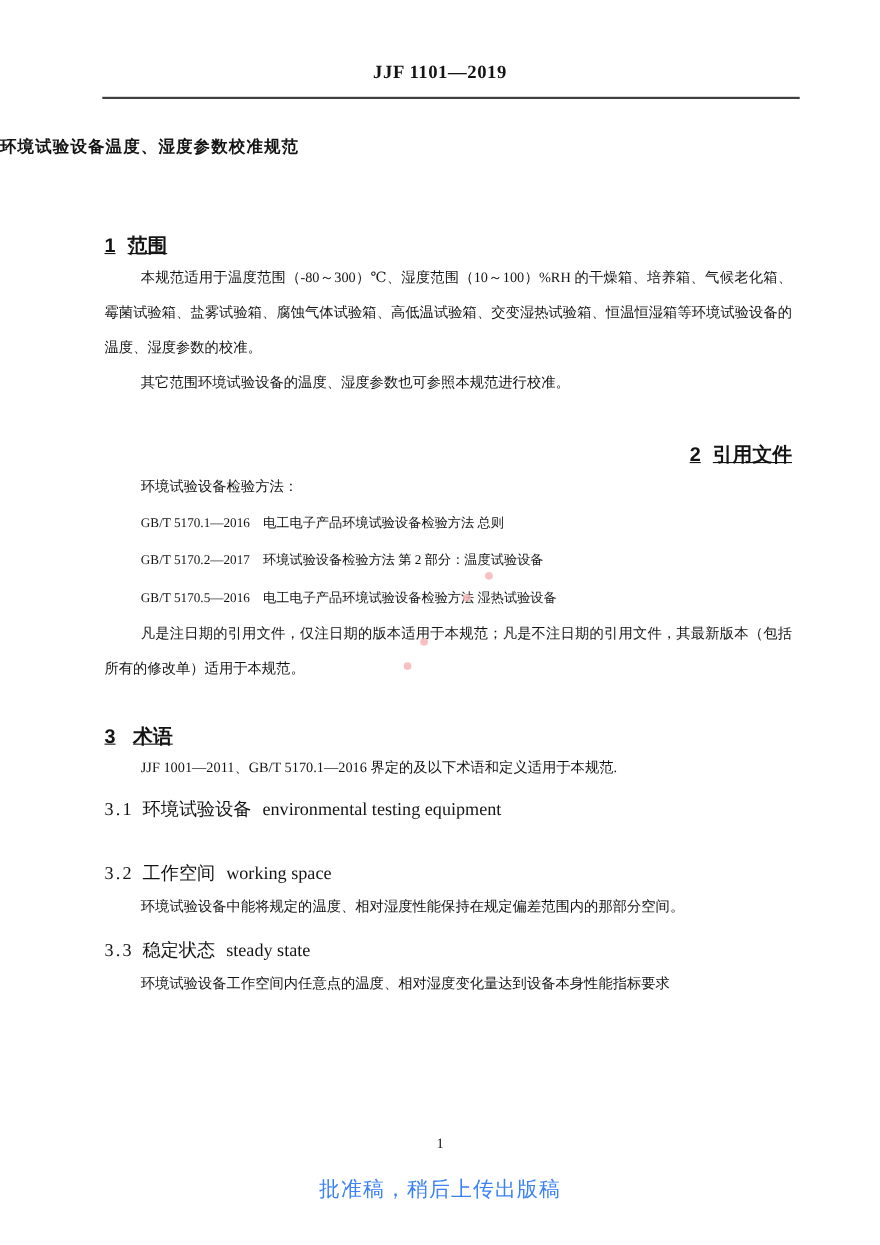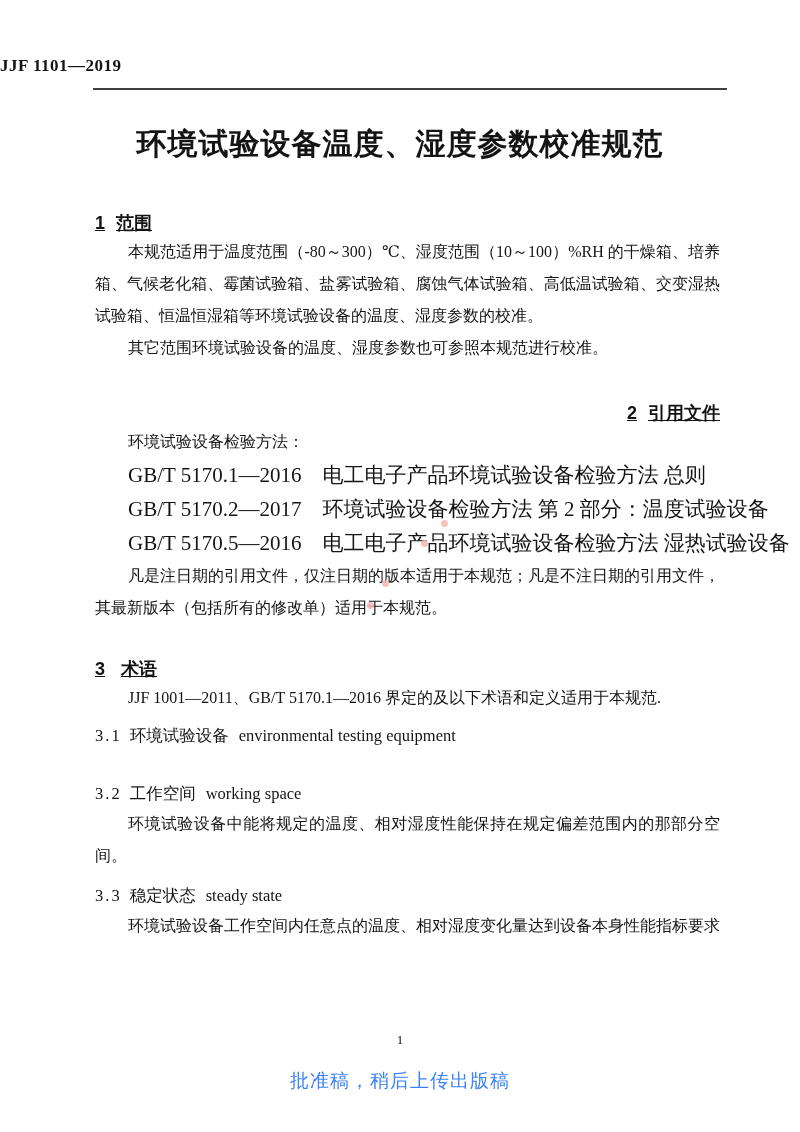--- a/index.html
+++ b/index.html
@@ -18,43 +18,43 @@
   .page {
     position: absolute;
     inset: 0;
   }
   
   .header-code {
     position: absolute;
     top: 56px;
     left: 0;
     width: 100%;
+    text-align: center;
     font-family: "Liberation Serif", "DejaVu Serif", serif;
     font-weight: bold;
     font-size: 17px;
     letter-spacing: 0.5px;
   }
   .header-rule {
     position: absolute;
     top: 88px;
     left: 93px;
     width: 634px;
     height: 2px;
     background: #3f3f3f;
   }
   
   .doc-title {
     position: absolute;
     top: 124px;
     left: 0;
     width: 100%;
-    text-align: center;
     font-family: "Liberation Sans", "DejaVu Sans", sans-serif;
     font-weight: bold;
-    font-size: 30px;
+    font-size: 15px;
     letter-spacing: 1px;
   }
   
   .content {
     position: absolute;
     top: 0;
     left: 95px;
     width: 625px;
   }
   .sec-heading {
@@ -66,32 +66,32 @@
     text-decoration: underline;
   }
   .sec-heading .sec-num { margin-right: 11px; }
   .h-scope { margin-top: 210px; }
   .h-refs  { margin-top: 36px; text-align: right; }
   .h-terms { margin-top: 32px; }
   .h-terms .sec-num { margin-right: 16px; }
 
   p.body-p {
     margin: 0;
-    font-size: 16px;
+    font-size: 13px;
     line-height: 32px;
     text-align: justify;
   }
   p.indent { text-indent: 33px; }
   .p-scope-1 { margin-top: 12px; }
   .p-refs-intro { margin-top: 12px; }
   .p-terms-intro { margin-top: 14px; }
 
   .ref-line {
     margin: 0 0 0 33px;
-    font-size: 21px;
+    font-size: 12px;
     line-height: 34px;
     white-space: nowrap;
   }
   .ref-list { margin-top: 0; }
 
   .term-head {
     margin: 0;
     font-size: 16.5px;
     line-height: 28px;
     white-space: nowrap;

